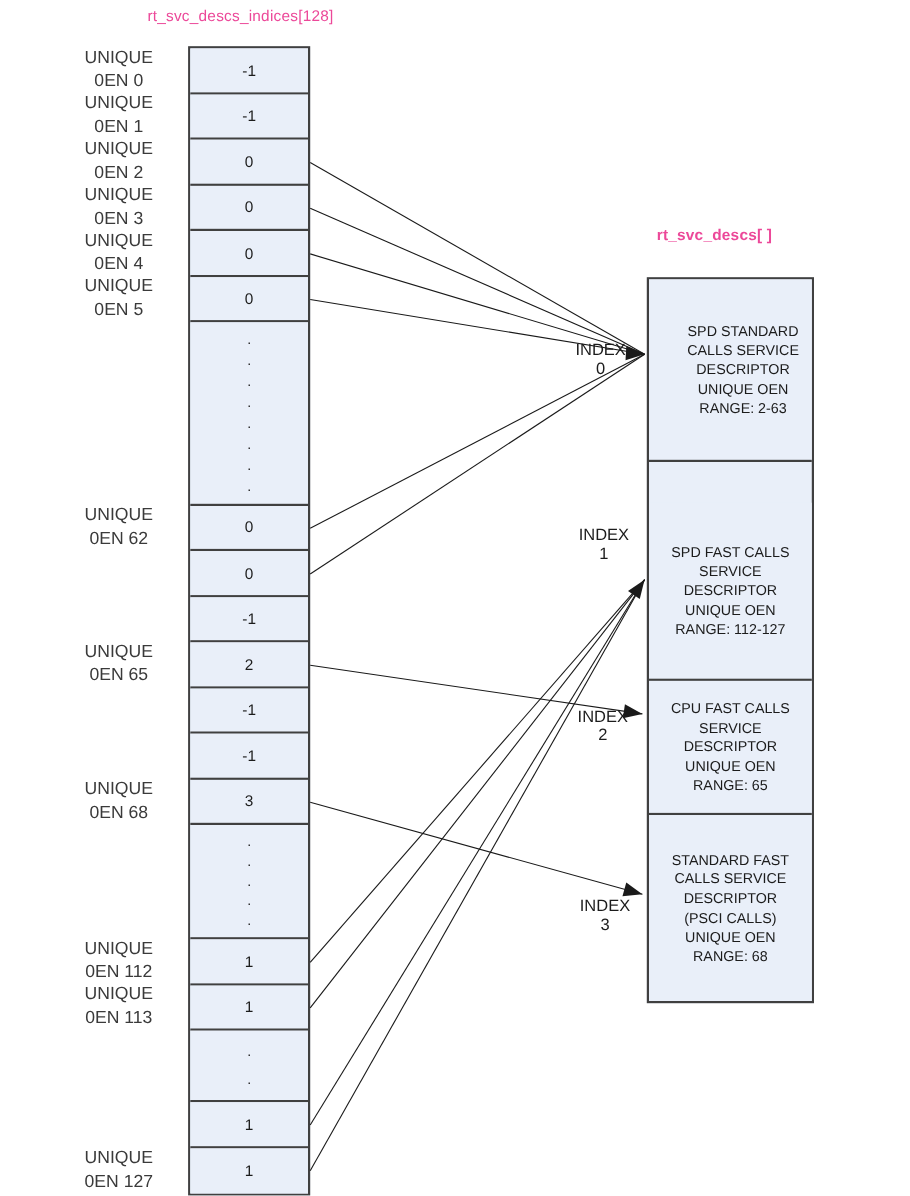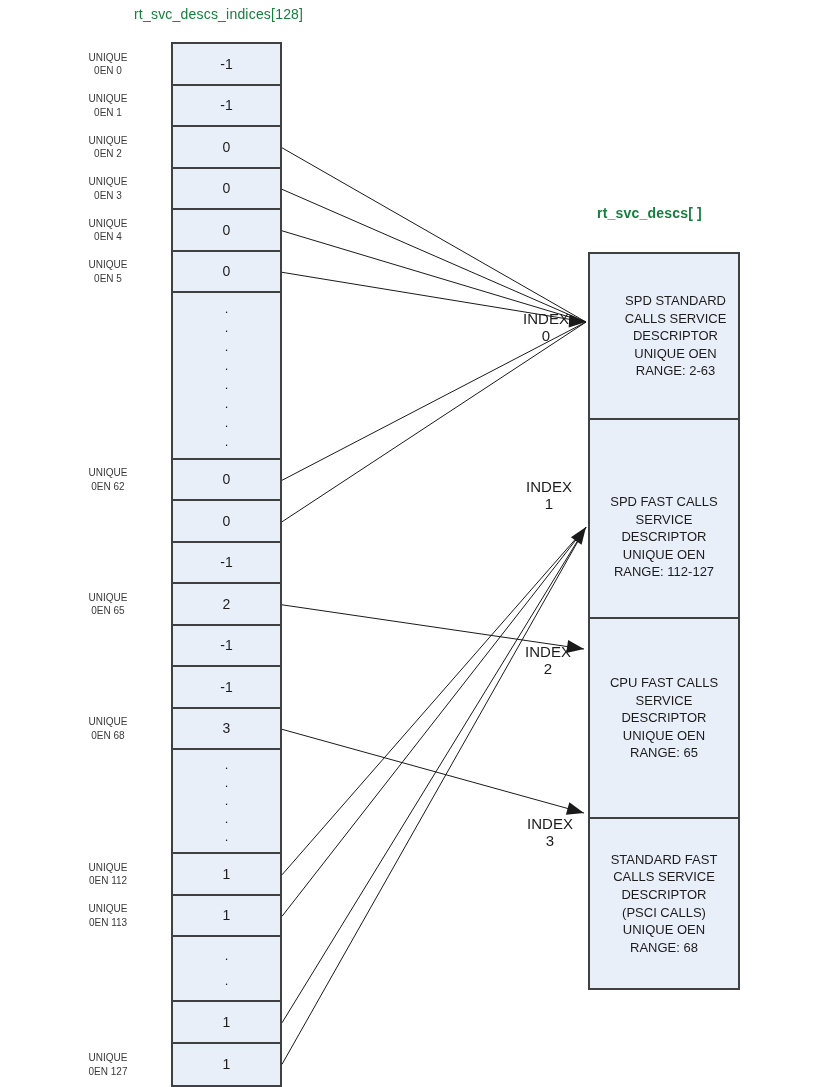--- a/index.html
+++ b/index.html
@@ -6,21 +6,21 @@
     --cell-fill:#e9eff9;
     --border:#404040;
     --line:#1a1a1a;
   }
   html,body{margin:0;padding:0;background:#ffffff;}
   body{font-family:"Liberation Sans", sans-serif;}
   #canvas{
     position:relative;width:827px;height:1087px;background:#fff;overflow:hidden;
   }
   .title{
-    position:absolute;font-size:14px;color:#15803d;letter-spacing:.2px;white-space:nowrap;
+    position:absolute;font-size:14px;color:#ec4899;letter-spacing:.2px;white-space:nowrap;
   }
   #left-title{left:134px;top:6px;}
   #right-title{left:597px;top:205px;font-weight:bold;}
 
   
   #left-col{
     position:absolute;left:171px;top:42px;width:111px;
     border:2px solid var(--border);box-sizing:border-box;background:var(--cell-fill);
   }
   .cell{
@@ -34,21 +34,21 @@
   .cell.h-dots5{height:104px;}
   .cell.h-dots2{height:65px;}
   .cell-value{font-size:14px;color:#1c1c1c;}
   .dots-stack{
     display:flex;flex-direction:column;justify-content:space-around;align-items:center;
     height:100%;width:100%;padding:6px 0;box-sizing:border-box;
   }
   .dot{font-size:13px;line-height:4px;color:#1c1c1c;}
   .oen-label{
     position:absolute;left:-145px;top:50%;transform:translateY(-50%);
-    width:160px;text-align:center;font-size:10px;line-height:1.35;color:#3a3a3a;
+    width:160px;text-align:center;font-size:16px;line-height:1.35;color:#3a3a3a;
     white-space:pre-line;
   }
 
   
   #right-col{
     position:absolute;left:588px;top:252px;width:152px;
     border:2px solid var(--border);box-sizing:border-box;background:var(--cell-fill);
   }
   .desc-box{
     box-sizing:border-box;border-bottom:2px solid var(--border);background:var(--cell-fill);
@@ -184,21 +184,21 @@
       <div class="desc-box" style="height: 166px; padding-left: 27px;">SPD STANDARD
 CALLS SERVICE
 DESCRIPTOR
 UNIQUE OEN
 RANGE: 2-63</div>
       <div class="desc-box" style="height: 162px; margin-top: 37px;">SPD FAST CALLS
 SERVICE
 DESCRIPTOR
 UNIQUE OEN
 RANGE: 112-127</div>
-      <div class="desc-box" style="height: 200px;">CPU FAST CALLS
+      <div class="desc-box" style="height: 122px;">CPU FAST CALLS
 SERVICE
 DESCRIPTOR
 UNIQUE OEN
 RANGE: 65</div>
       <div class="desc-box" style="height: 169px;">STANDARD FAST
 CALLS SERVICE
 DESCRIPTOR
 (PSCI CALLS)
 UNIQUE OEN
 RANGE: 68</div>

